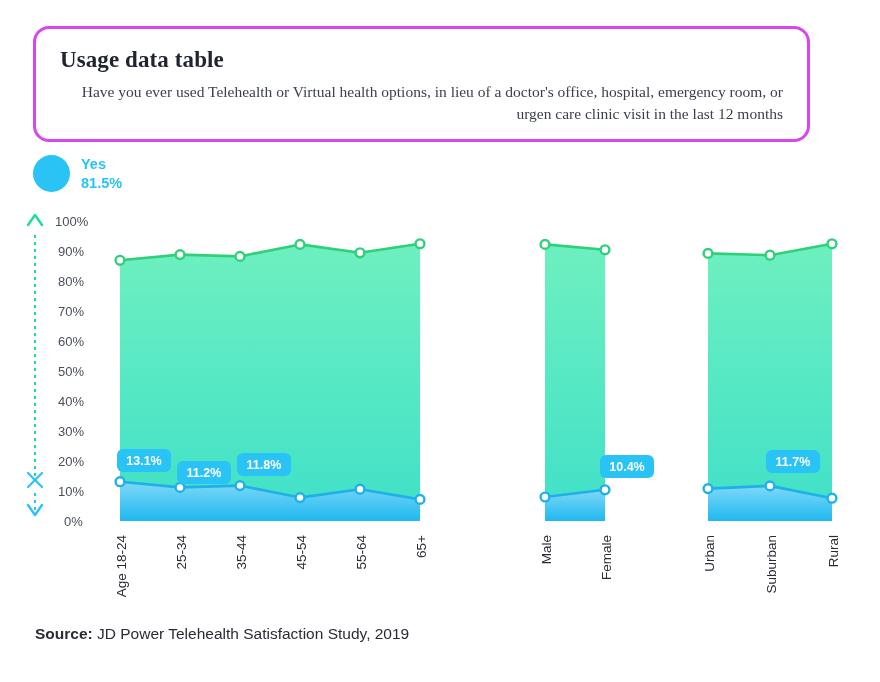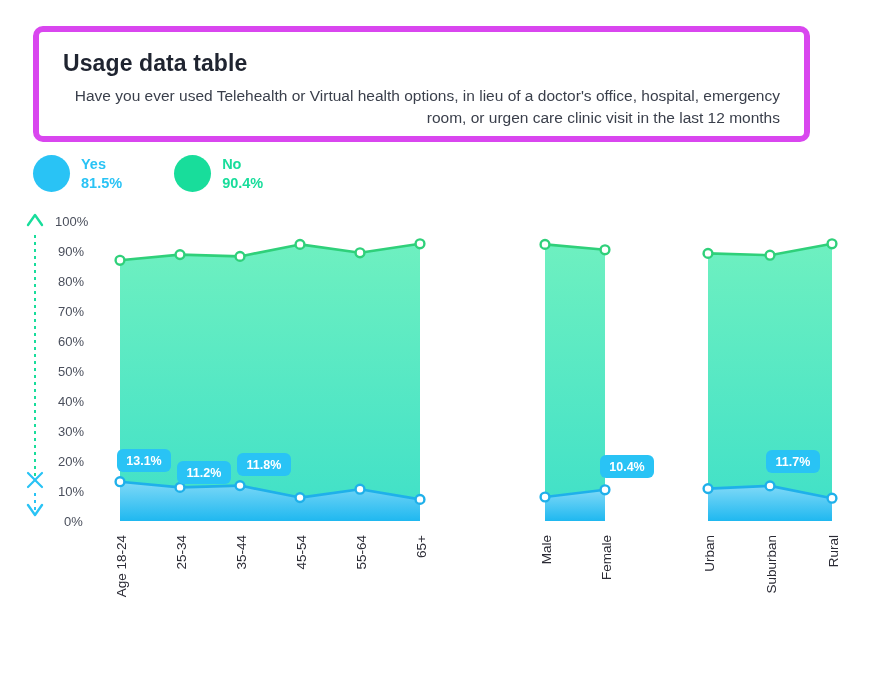--- a/index.html
+++ b/index.html
@@ -22,24 +22,25 @@
   }
 
   
   .header-card {
     position: absolute;
     left: 33px;
     top: 26px;
     width: 777px;
     height: 116px;
     box-sizing: border-box;
-    border: 6px solid #d946ef;
-    border-radius: 10px;
+    border: 3px solid #d946ef;
+    border-radius: 16px;
     background: #ffffff;
     padding: 18px 24px 0 24px;
+    font-family: Liberation Serif, serif;
   }
   .header-title {
     font-size: 23px;
     font-weight: bold;
     color: #1f2430;
     letter-spacing: .1px;
     margin: 0 0 8px 0;
   }
   .header-sub {
     font-size: 15.5px;
@@ -135,27 +136,20 @@
     <div class="header-title">Usage data table</div>
     <div class="header-sub">Have you ever used Telehealth or Virtual health options, in lieu of a doctor's office, hospital, emergency room, or urgen care clinic visit in the last 12 months</div>
   </div>
 
   <div class="legend">
     <div class="legend-item legend-yes">
       <span class="legend-dot"></span>
       <span class="legend-text">
         <span class="legend-label">Yes</span>
         <span class="legend-value">81.5%</span>
-      </span>
-    </div>
-    <div class="legend-item legend-no">
-      <span class="legend-dot"></span>
-      <span class="legend-text">
-        <span class="legend-label">No</span>
-        <span class="legend-value">90.4%</span>
       </span>
     </div>
   </div>
 
   <div class="chart-wrap">
     <svg class="chart-svg" width="880" height="400" viewBox="0 0 880 400">
       <defs>
         <linearGradient id="gradNo" x1="0" y1="0" x2="0" y2="1">
           <stop offset="0%" stop-color="#6ef0c0"></stop>
           <stop offset="100%" stop-color="#3fe0c8"></stop>
@@ -270,14 +264,18 @@
         <text class="xtick" transform="translate(551,330) rotate(-90)" text-anchor="end">Male</text>
         <text class="xtick" transform="translate(611,330) rotate(-90)" text-anchor="end">Female</text>
 
         <text class="xtick" transform="translate(714,330) rotate(-90)" text-anchor="end">Urban</text>
         <text class="xtick" transform="translate(776,330) rotate(-90)" text-anchor="end">Suburban</text>
         <text class="xtick" transform="translate(838,330) rotate(-90)" text-anchor="end">Rural</text>
       </g>
     </svg>
   </div>
 
+  <div class="source">
+    <b>Source:</b>
+    <span>JD Power Telehealth Satisfaction Study, 2019</span>
+  </div>
 
 </div>
 
 </body></html>

